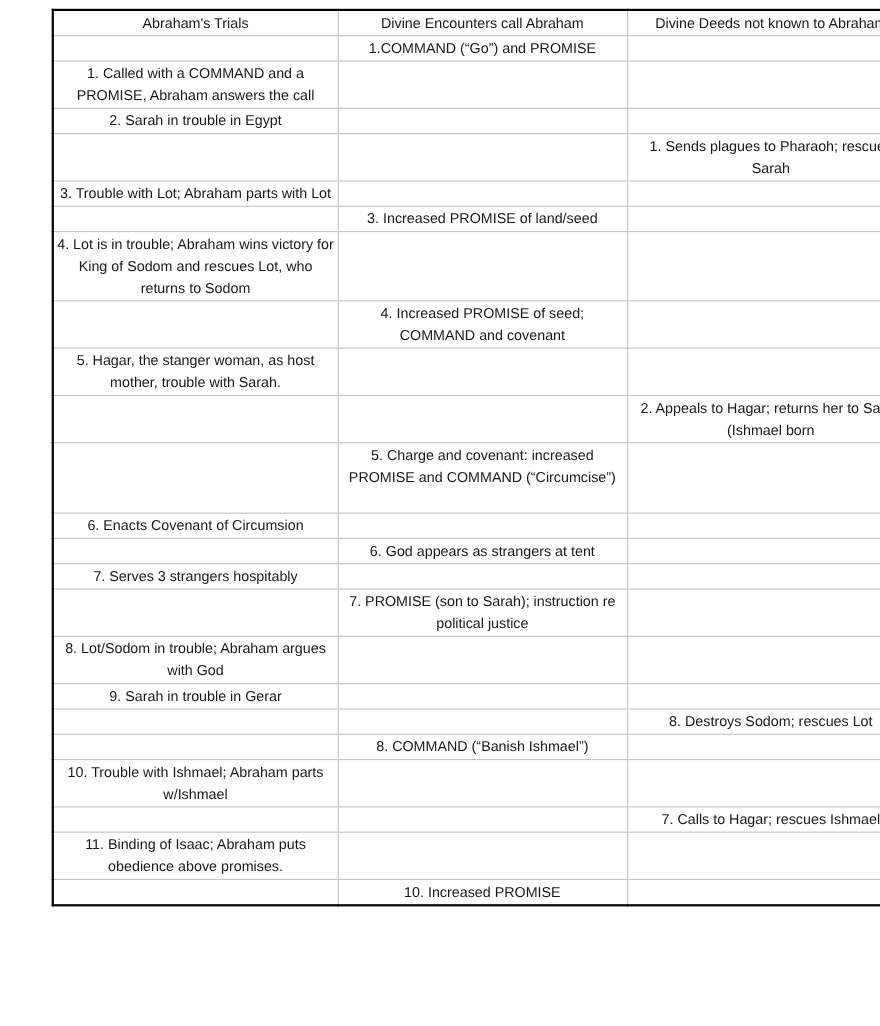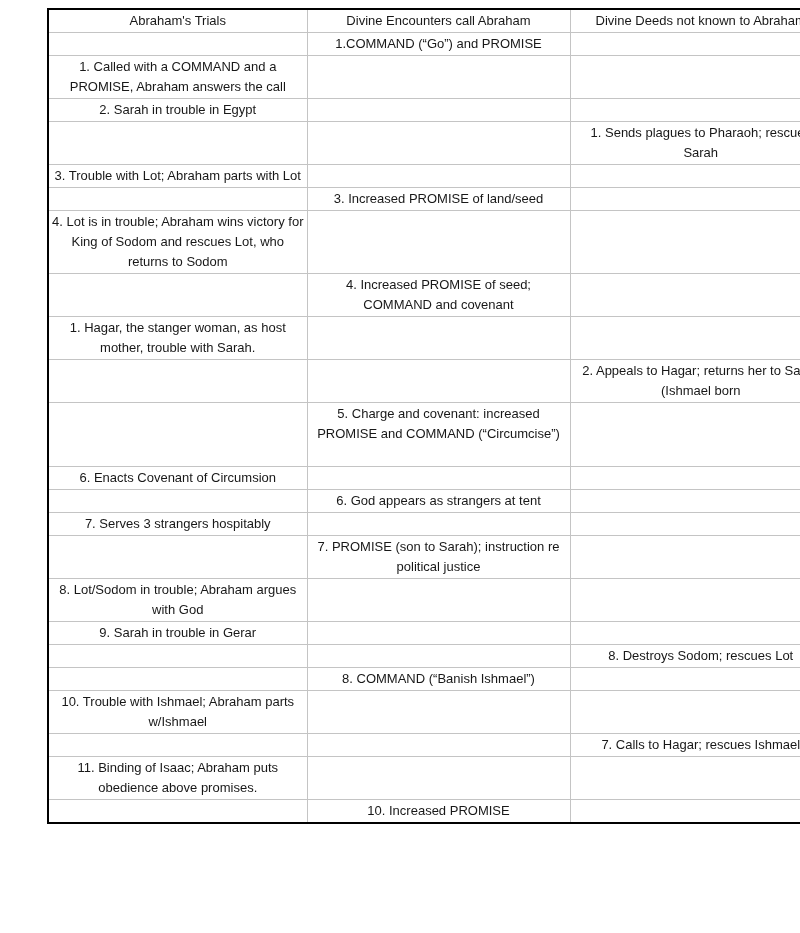--- a/index.html
+++ b/index.html
@@ -100,21 +100,21 @@
           <td>4. Lot is in trouble; Abraham wins victory for King of Sodom and rescues Lot, who returns to Sodom</td>
           <td></td>
           <td></td>
         </tr>
         <tr>
           <td></td>
           <td>4. Increased PROMISE of seed; COMMAND and covenant</td>
           <td></td>
         </tr>
         <tr>
-          <td>1. Hagar, the stanger woman, as host mother, trouble with Sarah.</td>
+          <td>5. Hagar, the stanger woman, as host mother, trouble with Sarah.</td>
           <td></td>
           <td></td>
         </tr>
         <tr>
           <td></td>
           <td></td>
           <td>2. Appeals to Hagar; returns her to Sarah (Ishmael born</td>
         </tr>
         <tr class="tall">
           <td></td>

